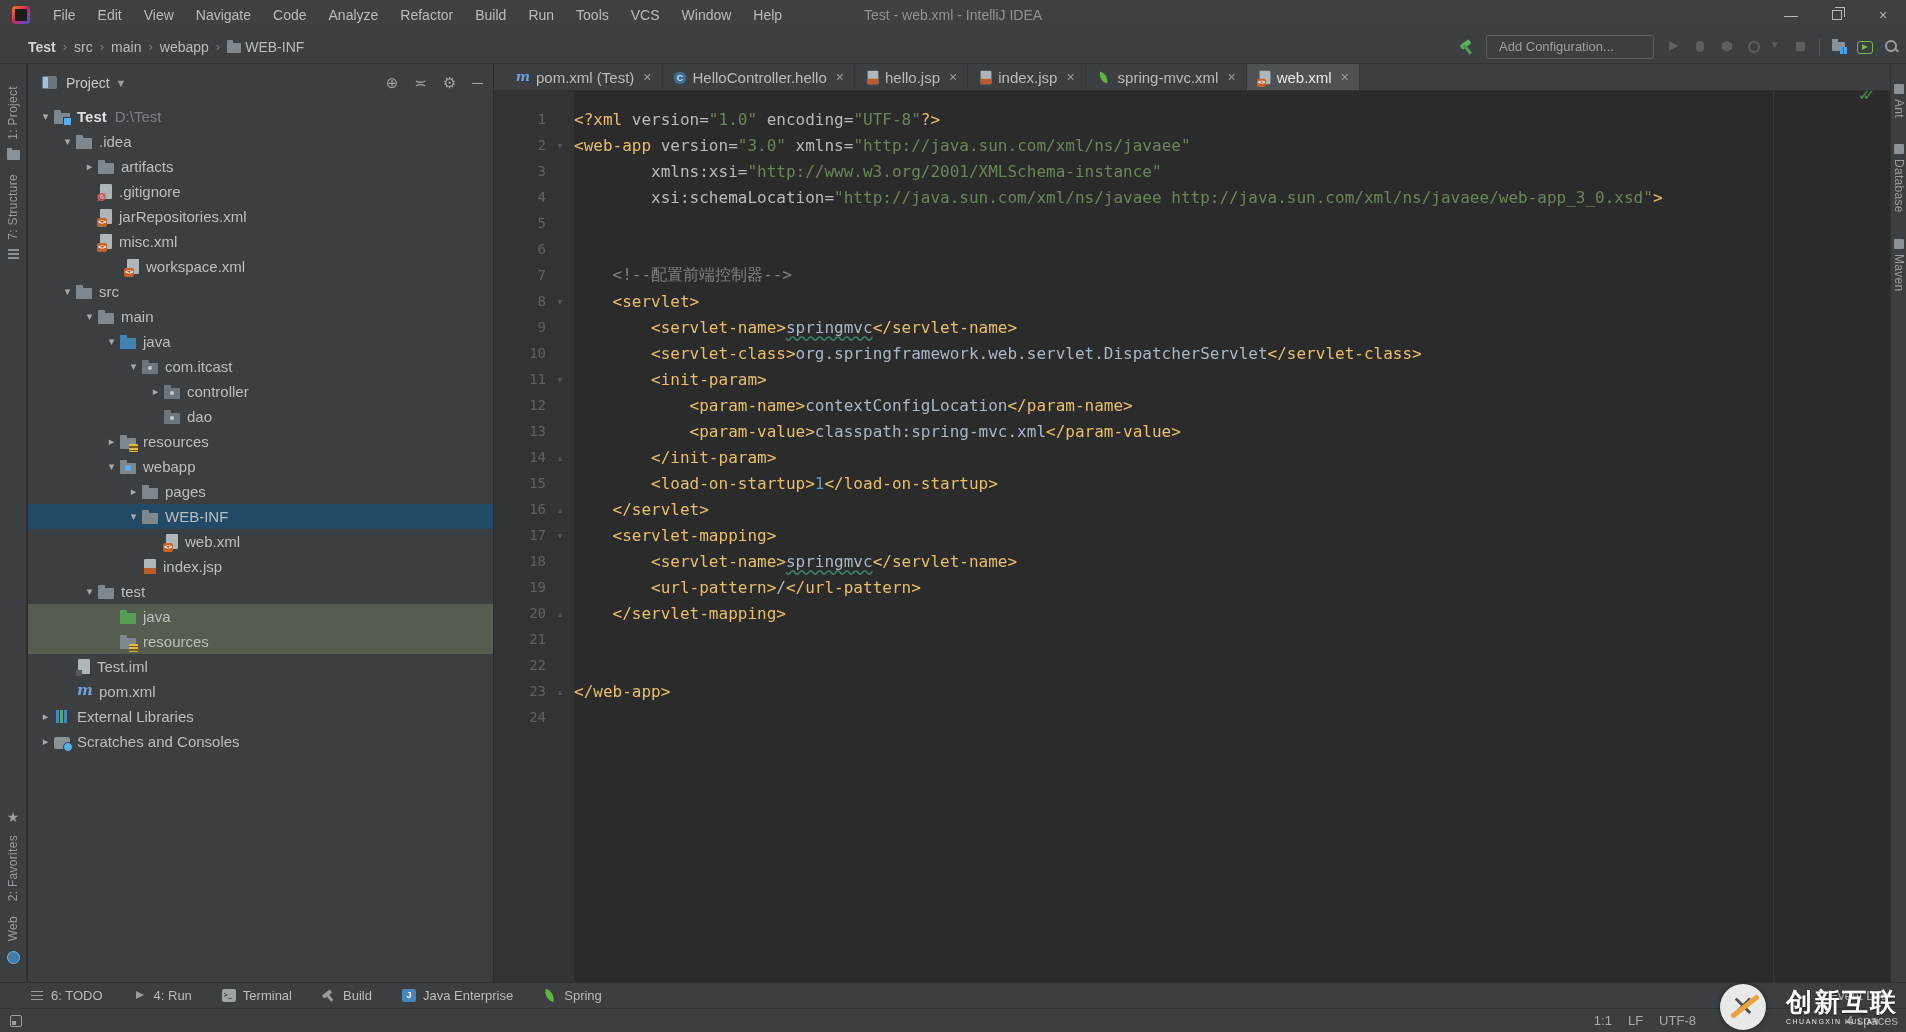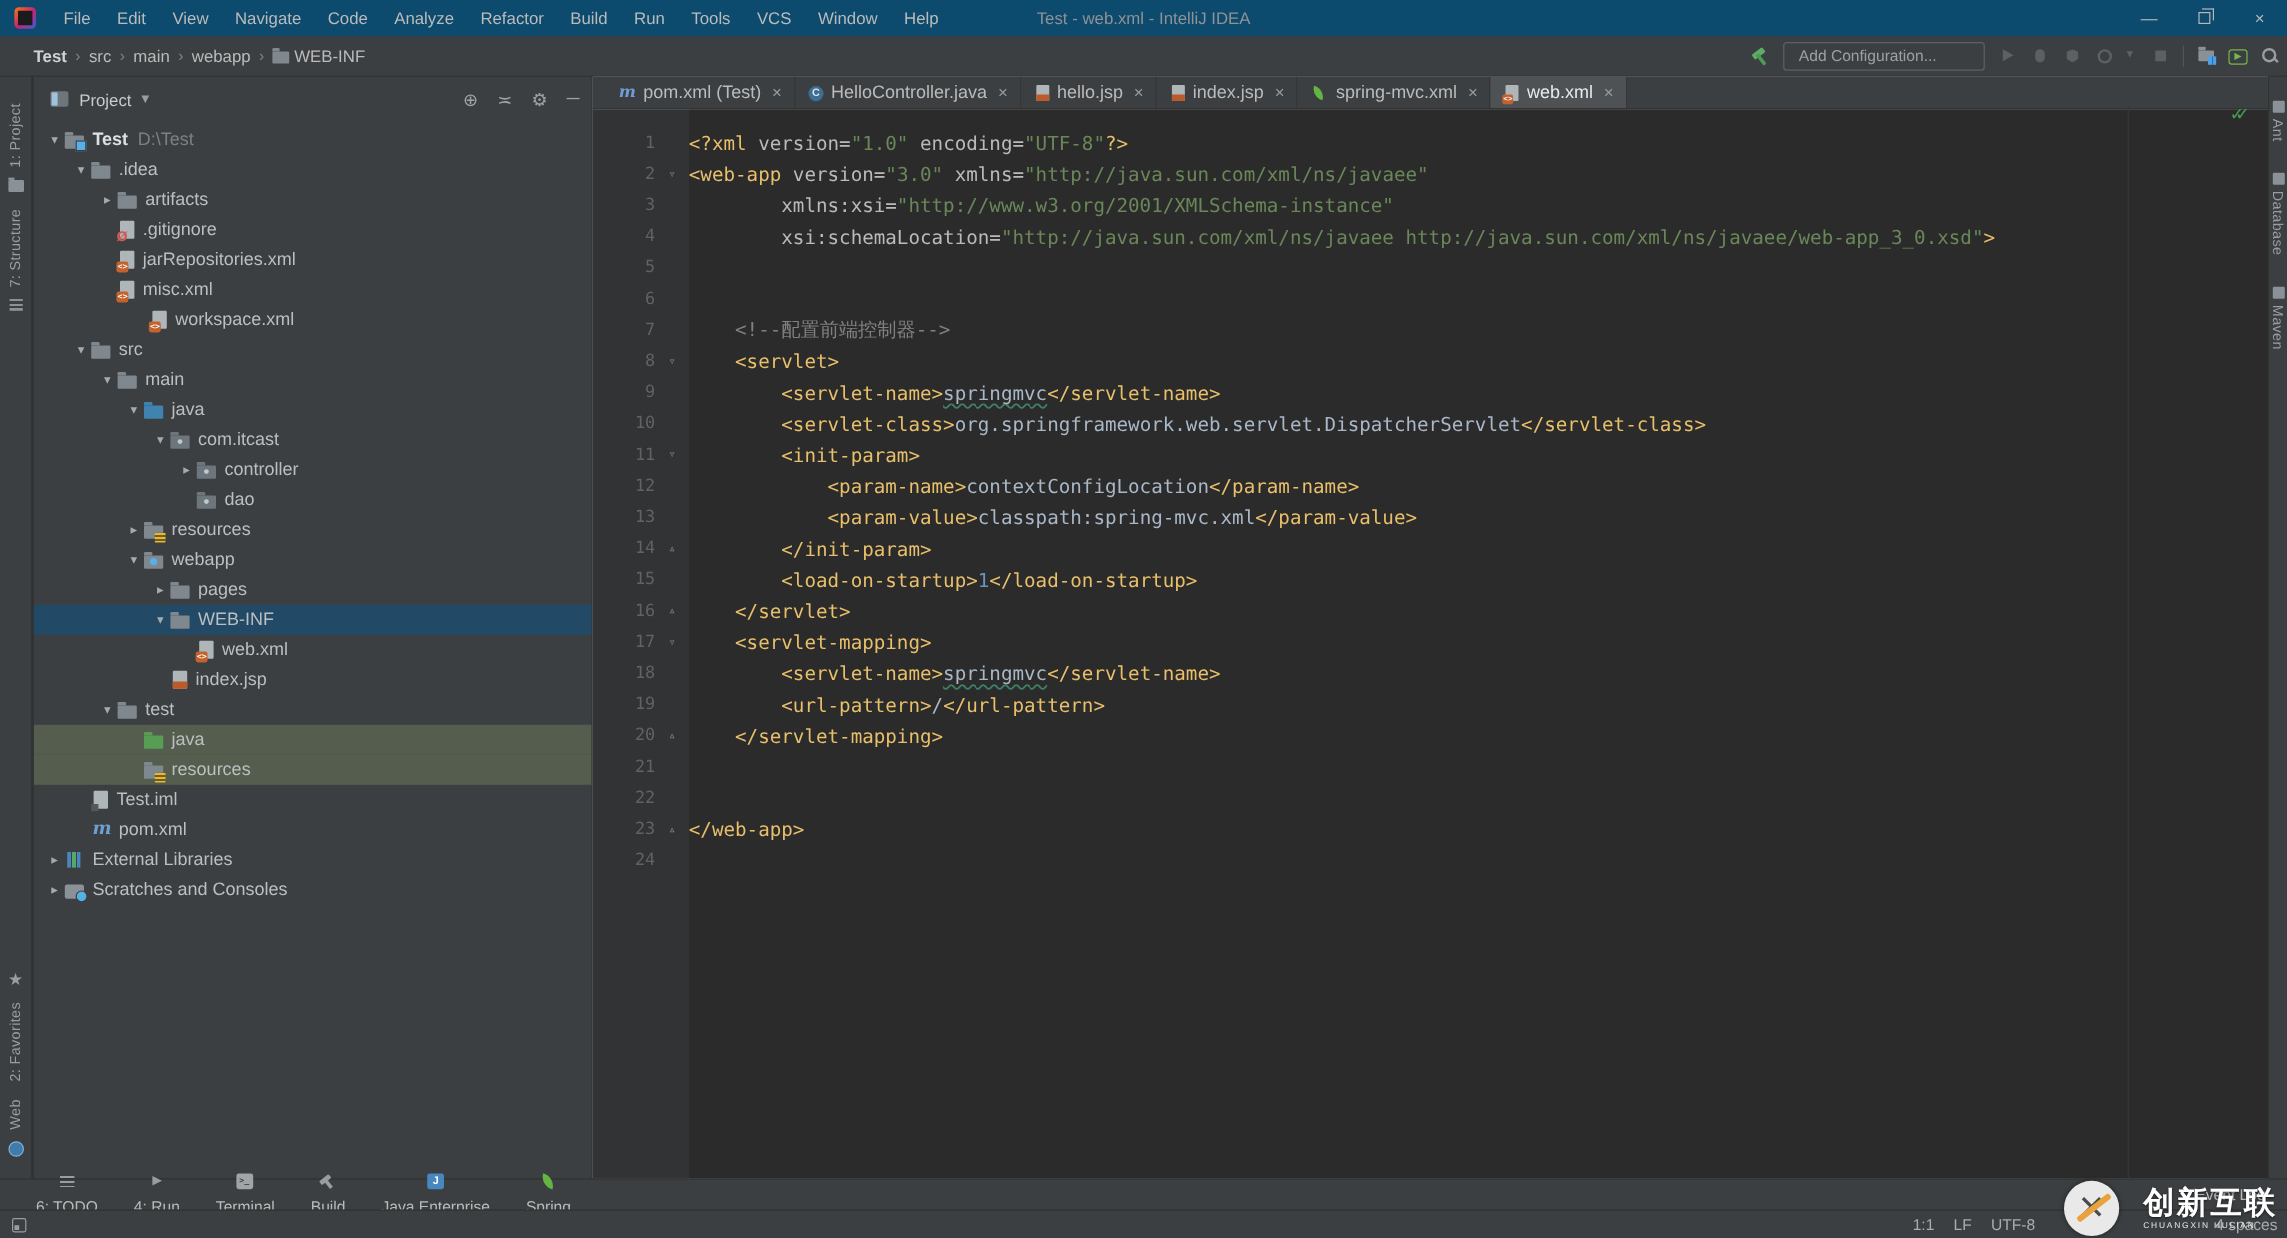--- a/index.html
+++ b/index.html
@@ -1,21 +1,21 @@
 <!DOCTYPE html>
 <html><head>
 <meta charset="utf-8">
 <style>
   * { margin:0; padding:0; box-sizing:border-box; }
   html,body { background:#2b2b2b; }
   #app { position:relative; width:1906px; height:1032px; overflow:hidden;
          font-family:"Liberation Sans","DejaVu Sans",sans-serif; color:#bbbbbb; font-size:14px; }
 
   
-  .titlebar { position:absolute; left:0; top:0; width:100%; height:30px; background:#0c4a6e;
+  .titlebar { position:absolute; left:0; top:0; width:100%; height:30px; background:#404040;
               display:flex; align-items:center; }
   .idea-logo { width:18px; height:18px; margin:0 14px 0 12px; border-radius:4px;
                background:linear-gradient(135deg,#f97a12,#c9256d 50%,#3b5bdb); position:relative; }
   .idea-logo::after { content:""; position:absolute; inset:3px; background:#1b1b1b; }
   .menu { display:flex; gap:4px; }
   .menu span { padding:3px 9px; color:#bbbbbb; cursor:default; }
   .win-title { position:absolute; left:0; right:0; text-align:center; color:#909295; pointer-events:none; }
   .win-controls { margin-left:auto; display:flex; height:30px; z-index:2; }
   .win-controls .wc { width:46px; height:30px; display:flex; align-items:center; justify-content:center; color:#b6b8ba; font-size:14px; }
   .wc .maxbox { width:10px; height:10px; border:1px solid #b6b8ba; position:relative; }
@@ -125,21 +125,21 @@
   
   .rstrip { position:absolute; right:0; top:64px; width:16px; bottom:50px; background:#3c3f41; border-left:1px solid #323232;
             display:flex; flex-direction:column; align-items:center; padding-top:20px; gap:26px; }
   .rtab { display:flex; flex-direction:column; align-items:center; gap:5px; }
   .vlabel-down { writing-mode:vertical-rl; font-size:12px; color:#9a9da0; letter-spacing:.3px; }
   .rico { width:10px; height:10px; background:#8a9197; border-radius:1px; }
 
   
   .bottombar { position:absolute; left:0; right:0; bottom:24px; height:26px; background:#3c3f41; border-top:1px solid #323232;
                display:flex; align-items:center; padding:0 12px 0 30px; gap:30px; font-size:13px; color:#bbbbbb; }
-  .bitem { display:flex; align-items:center; gap:7px;flex-direction:column; }
+  .bitem { display:flex; align-items:center; gap:7px; }
   .bi { width:14px; height:13px; position:relative; display:inline-block; }
   .bi.todo::after { content:""; position:absolute; left:1px; top:2px; width:12px; height:10px;
       background:repeating-linear-gradient(#9a9da0 0 1.5px,transparent 1.5px 4px); }
   .bi.run::after { content:""; position:absolute; left:3px; top:2px; border-left:8px solid #9a9da0; border-top:4.5px solid transparent; border-bottom:4.5px solid transparent; }
   .bi.term { background:#9fa4a7; border-radius:2px; } .bi.term::after { content:">_"; position:absolute; left:2px; top:1px; font:bold 7px/10px "DejaVu Sans Mono",monospace; color:#35383a; }
   .bi.build::before { content:""; position:absolute; left:0; top:3px; width:10px; height:4px; background:#9a9da0; border-radius:1px; transform:rotate(-38deg); }
   .bi.build::after { content:""; position:absolute; left:6px; top:4px; width:2.5px; height:9px; background:#9a9da0; transform:rotate(-38deg); }
   .bi.je { background:#4886c0; border-radius:2px; } .bi.je::after { content:"J"; position:absolute; left:0; top:0; width:14px; text-align:center; color:#fff; font:bold 9px/13px "Liberation Sans",sans-serif; }
   .bi.leaf::after { content:""; position:absolute; left:1px; top:1px; width:11px; height:11px; background:#62b543; border-radius:0 11px 0 11px; transform:rotate(15deg); }
   .eventlog { margin-left:auto; margin-right:6px; color:#bbbbbb; }
@@ -395,21 +395,21 @@
 
   <div class="editor">
     <div class="tabs" id="tabs">
         <div class="tab">
           <span class="ti mvn"></span>
           <span>pom.xml (Test)</span>
           <span class="close">×</span>
         </div>
         <div class="tab">
           <span class="ti cls"></span>
-          <span>HelloController.java</span>
+          <span>HelloController.hello</span>
           <span class="close">×</span>
         </div>
         <div class="tab">
           <span class="ti jsp"></span>
           <span>hello.jsp</span>
           <span class="close">×</span>
         </div>
         <div class="tab">
           <span class="ti jsp"></span>
           <span>index.jsp</span>

